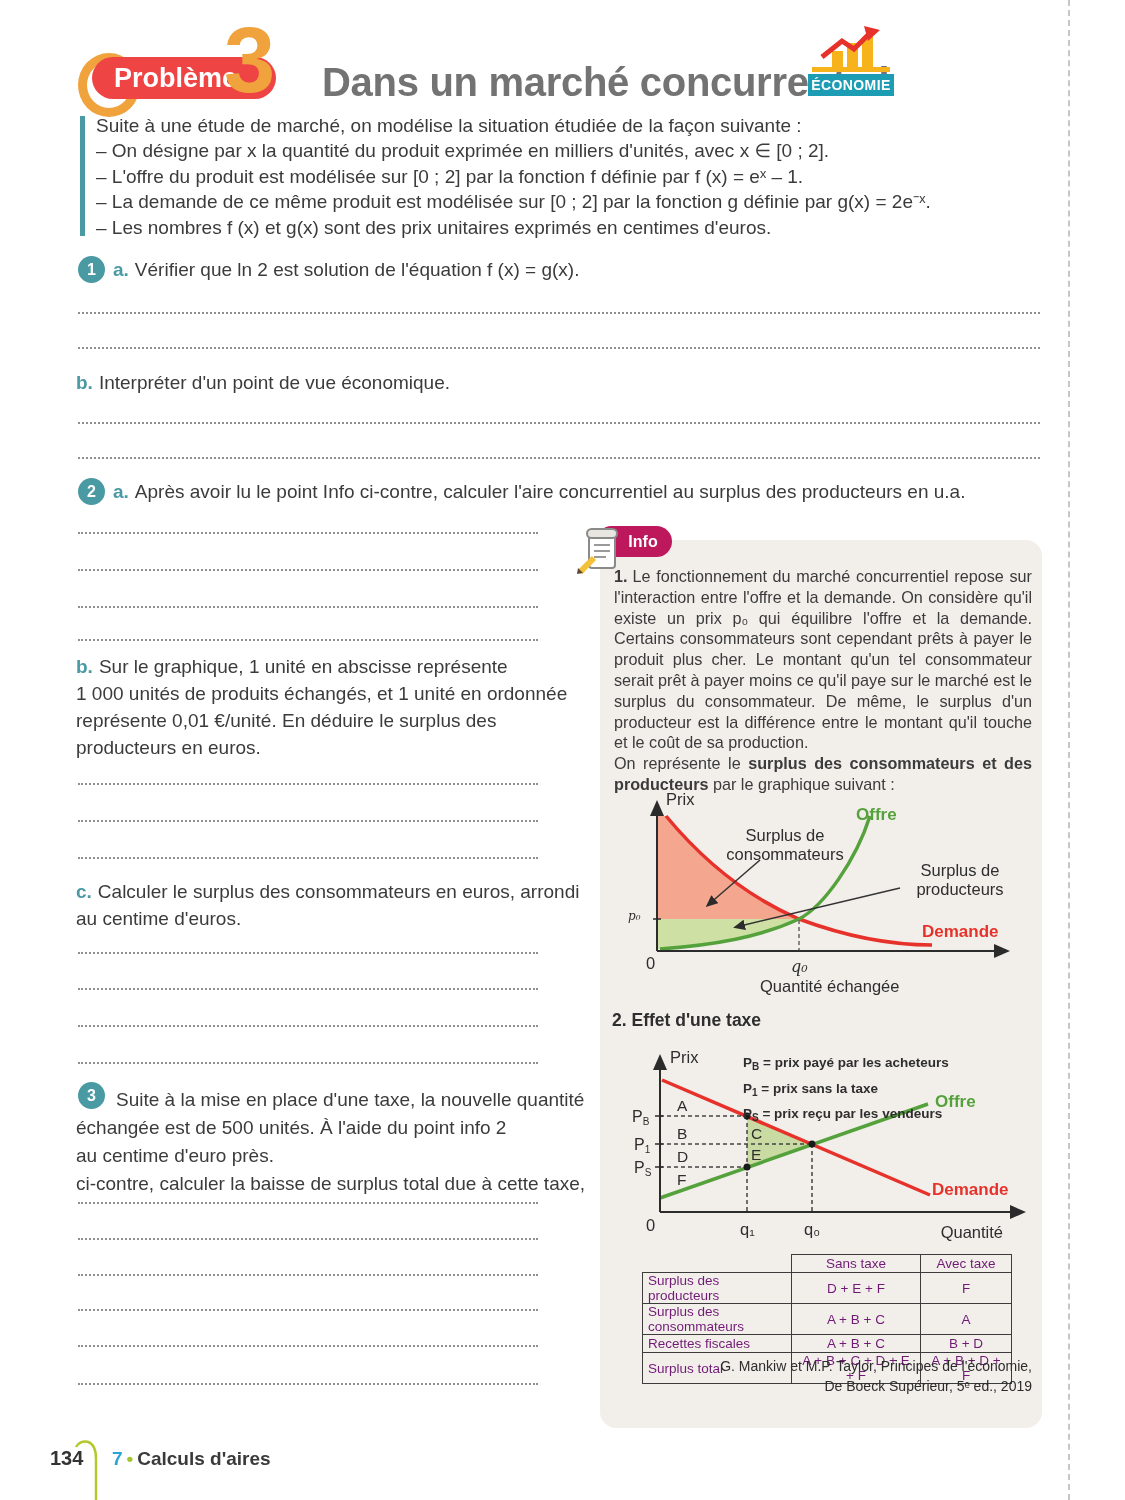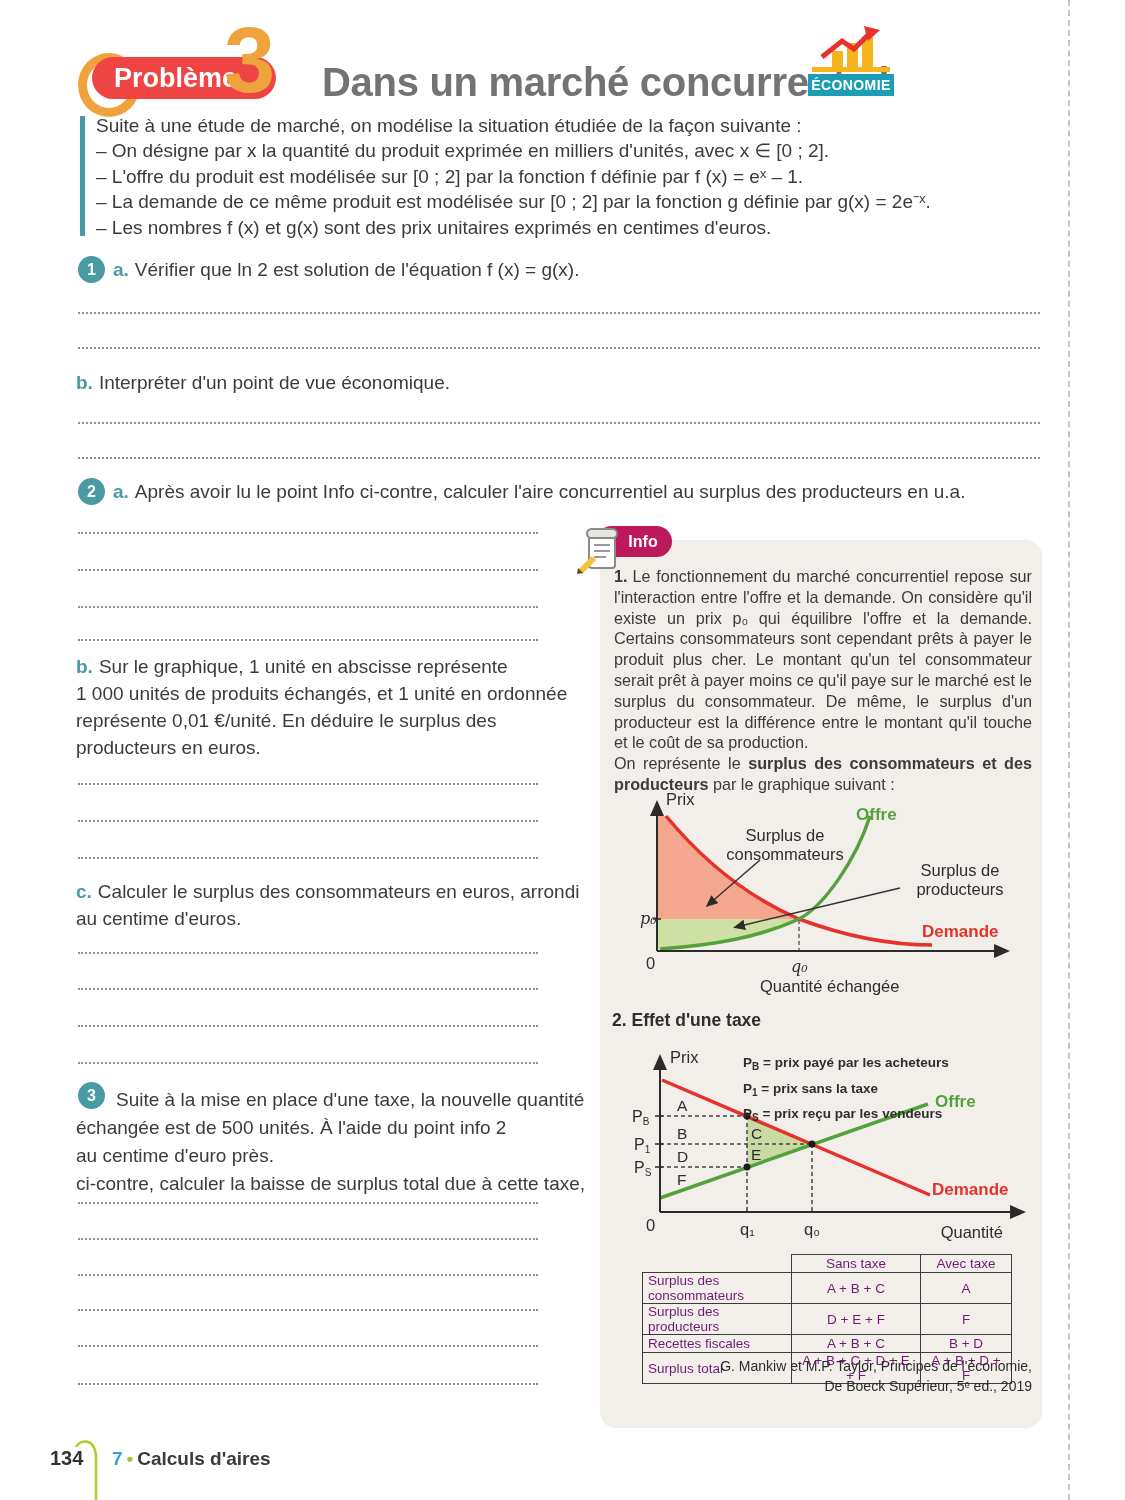--- a/index.html
+++ b/index.html
@@ -178,21 +178,21 @@
     <div class="glab offre" style="left:246px;top:17px">Offre</div>
     <div class="glab demande" style="left:312px;top:134px">Demande</div>
     <div class="glab ctr" style="left:113px;top:38px;width:124px">
       <div>Surplus de</div>
       <div>consommateurs</div>
     </div>
     <div class="glab ctr" style="left:300px;top:73px;width:100px">
       <div>Surplus de</div>
       <div>producteurs</div>
     </div>
-    <div class="glab ser" style="left:30px;top:121px;font-size:16px">p₀</div>
+    <div class="glab ser" style="left:18px;top:121px;font-size:12px">p₀</div>
     <div class="glab" style="left:36px;top:166px">0</div>
     <div class="glab ser" style="left:181px;top:169px;font-size:16px">q₀</div>
     <div class="glab" style="left:150px;top:189px">Quantité échangée</div>
   </div>
 
   <div class="h2t"><span>2.</span> <span>Effet d'une taxe</span></div>
 
   <div class="g" style="left:610px;top:1040px;width:432px;height:215px">
     <svg width="432" height="215" viewBox="0 0 432 215">
       <defs>
@@ -241,28 +241,28 @@
   </div>
 
   <table class="tbl">
     <tbody>
         <tr>
       <td class="noborder lab"></td>
       <td class="c w1">Sans taxe</td>
       <td class="c w2">Avec taxe</td>
     </tr>
     <tr>
+      <td class="lab">Surplus des producteurs</td>
+      <td class="c">D + E + F</td>
+      <td class="c">F</td>
+    </tr>
+    <tr>
       <td class="lab">Surplus des consommateurs</td>
       <td class="c">A + B + C</td>
       <td class="c">A</td>
-    </tr>
-    <tr>
-      <td class="lab">Surplus des producteurs</td>
-      <td class="c">D + E + F</td>
-      <td class="c">F</td>
     </tr>
     <tr>
       <td class="lab">Recettes fiscales</td>
       <td class="c">A + B + C</td>
       <td class="c">B + D</td>
     </tr>
     <tr>
       <td class="lab">Surplus total</td>
       <td class="c">A + B + C + D + E + F</td>
       <td class="c">A + B + D + F</td>

